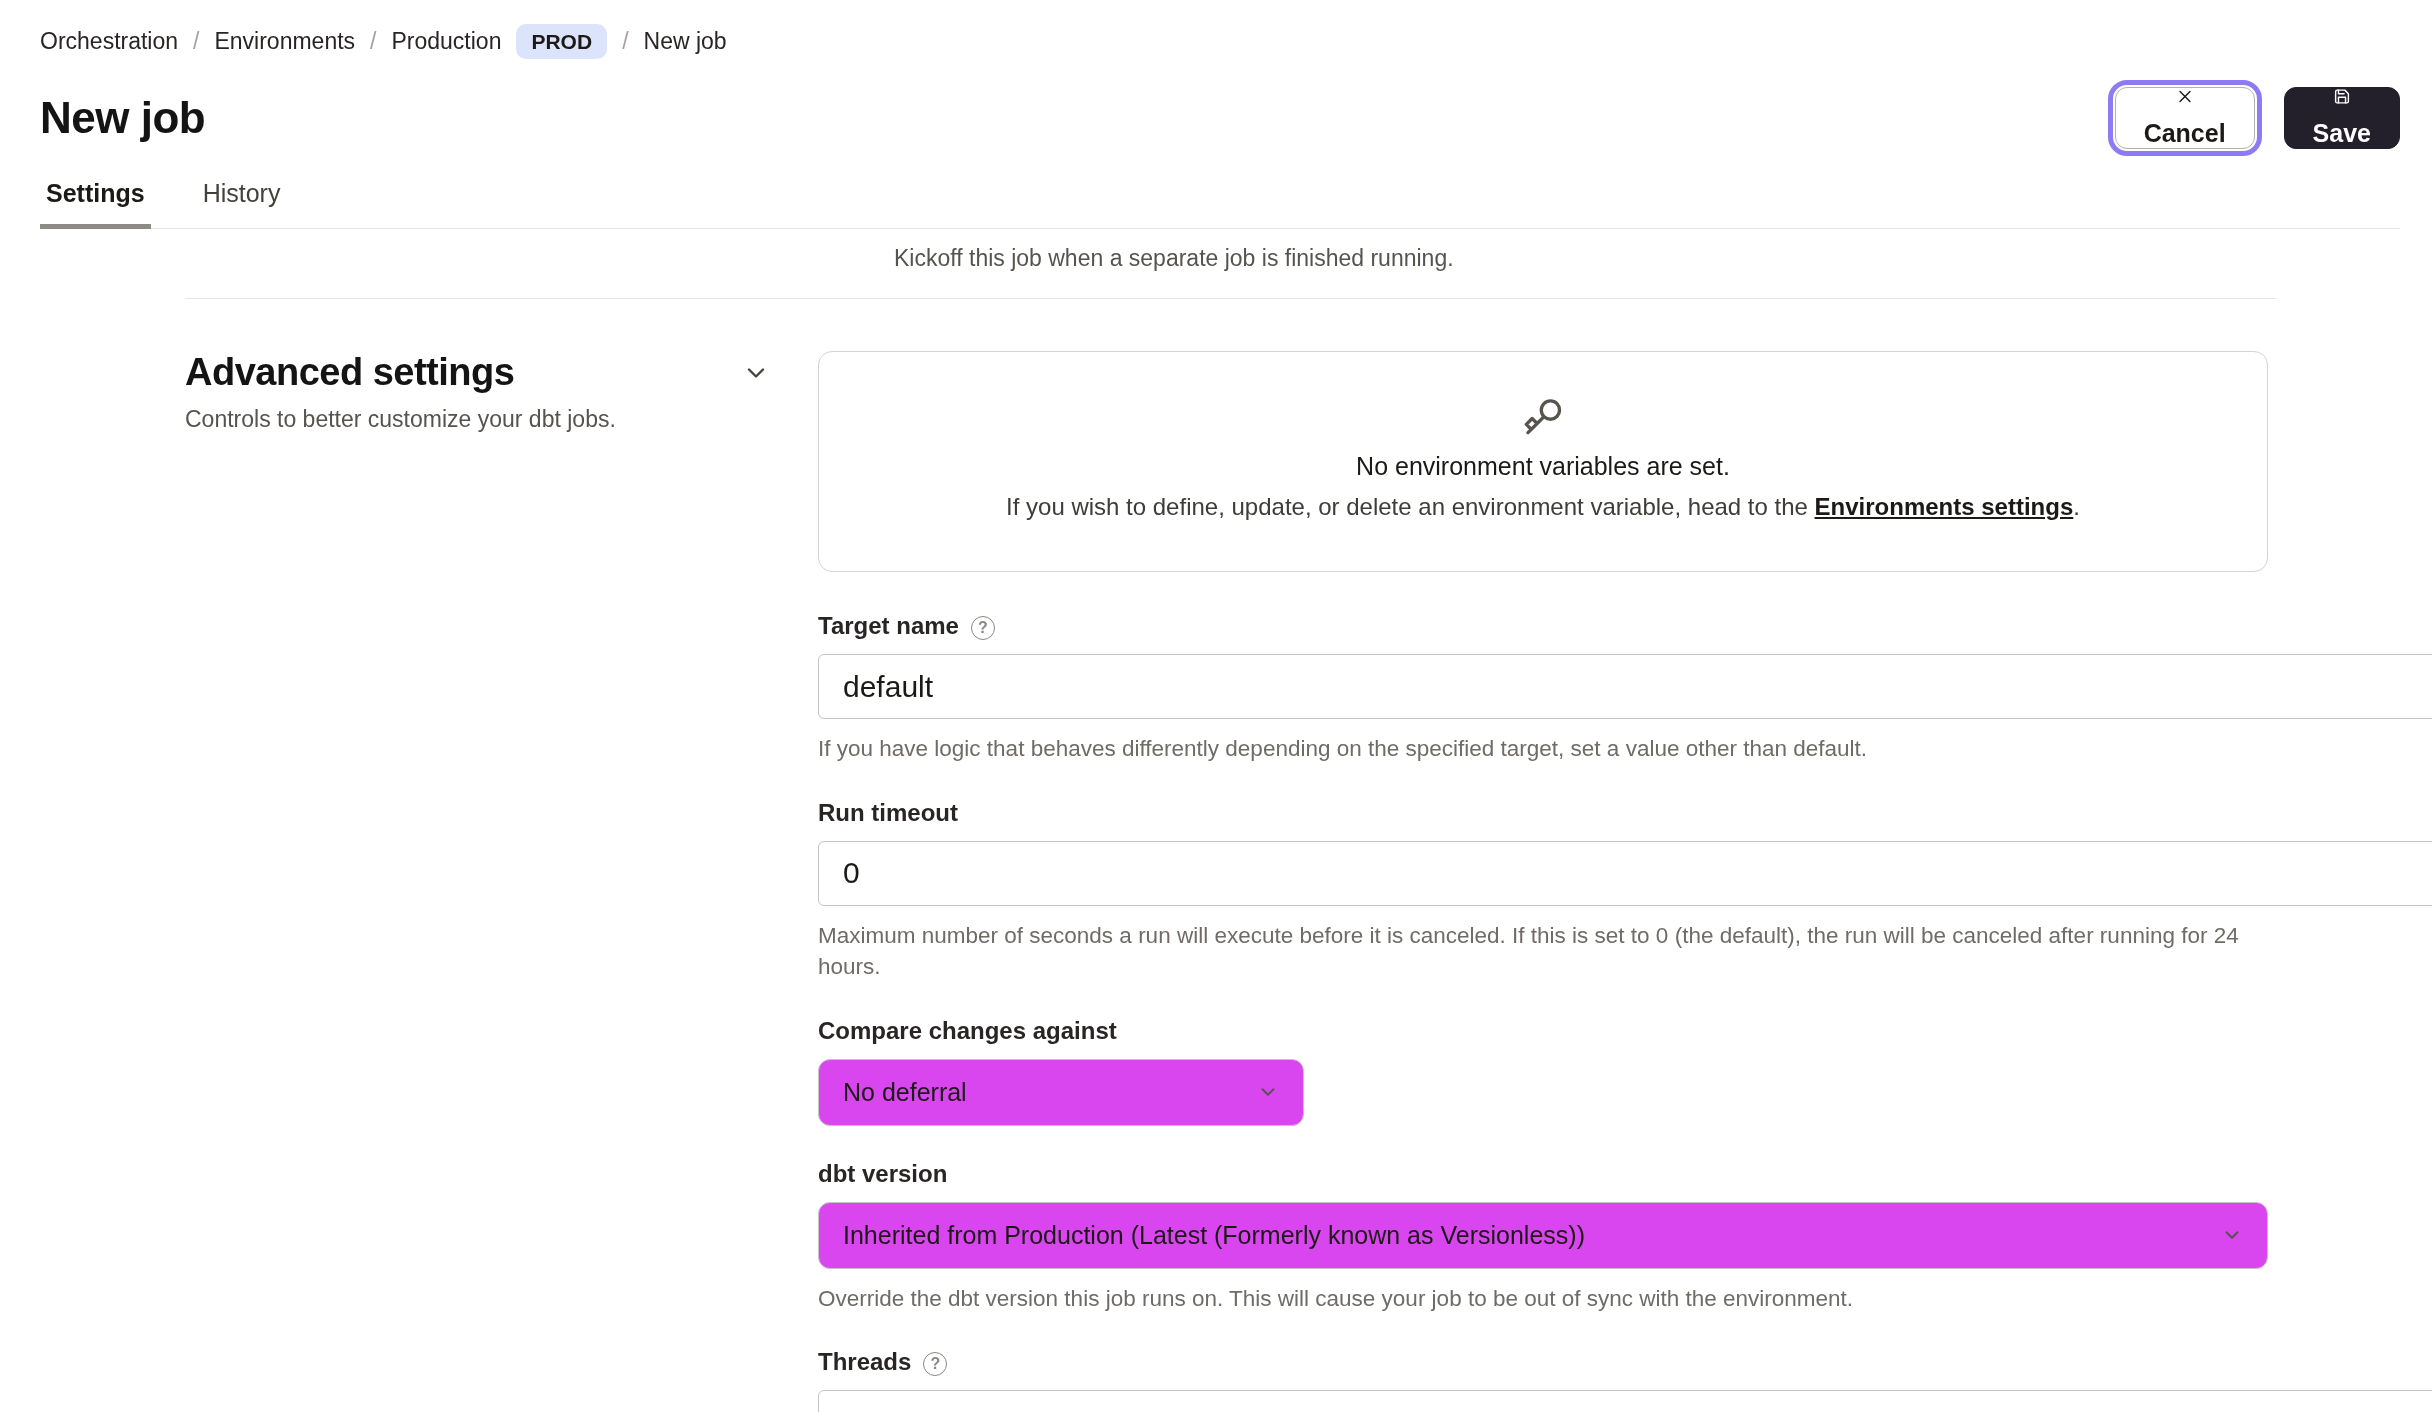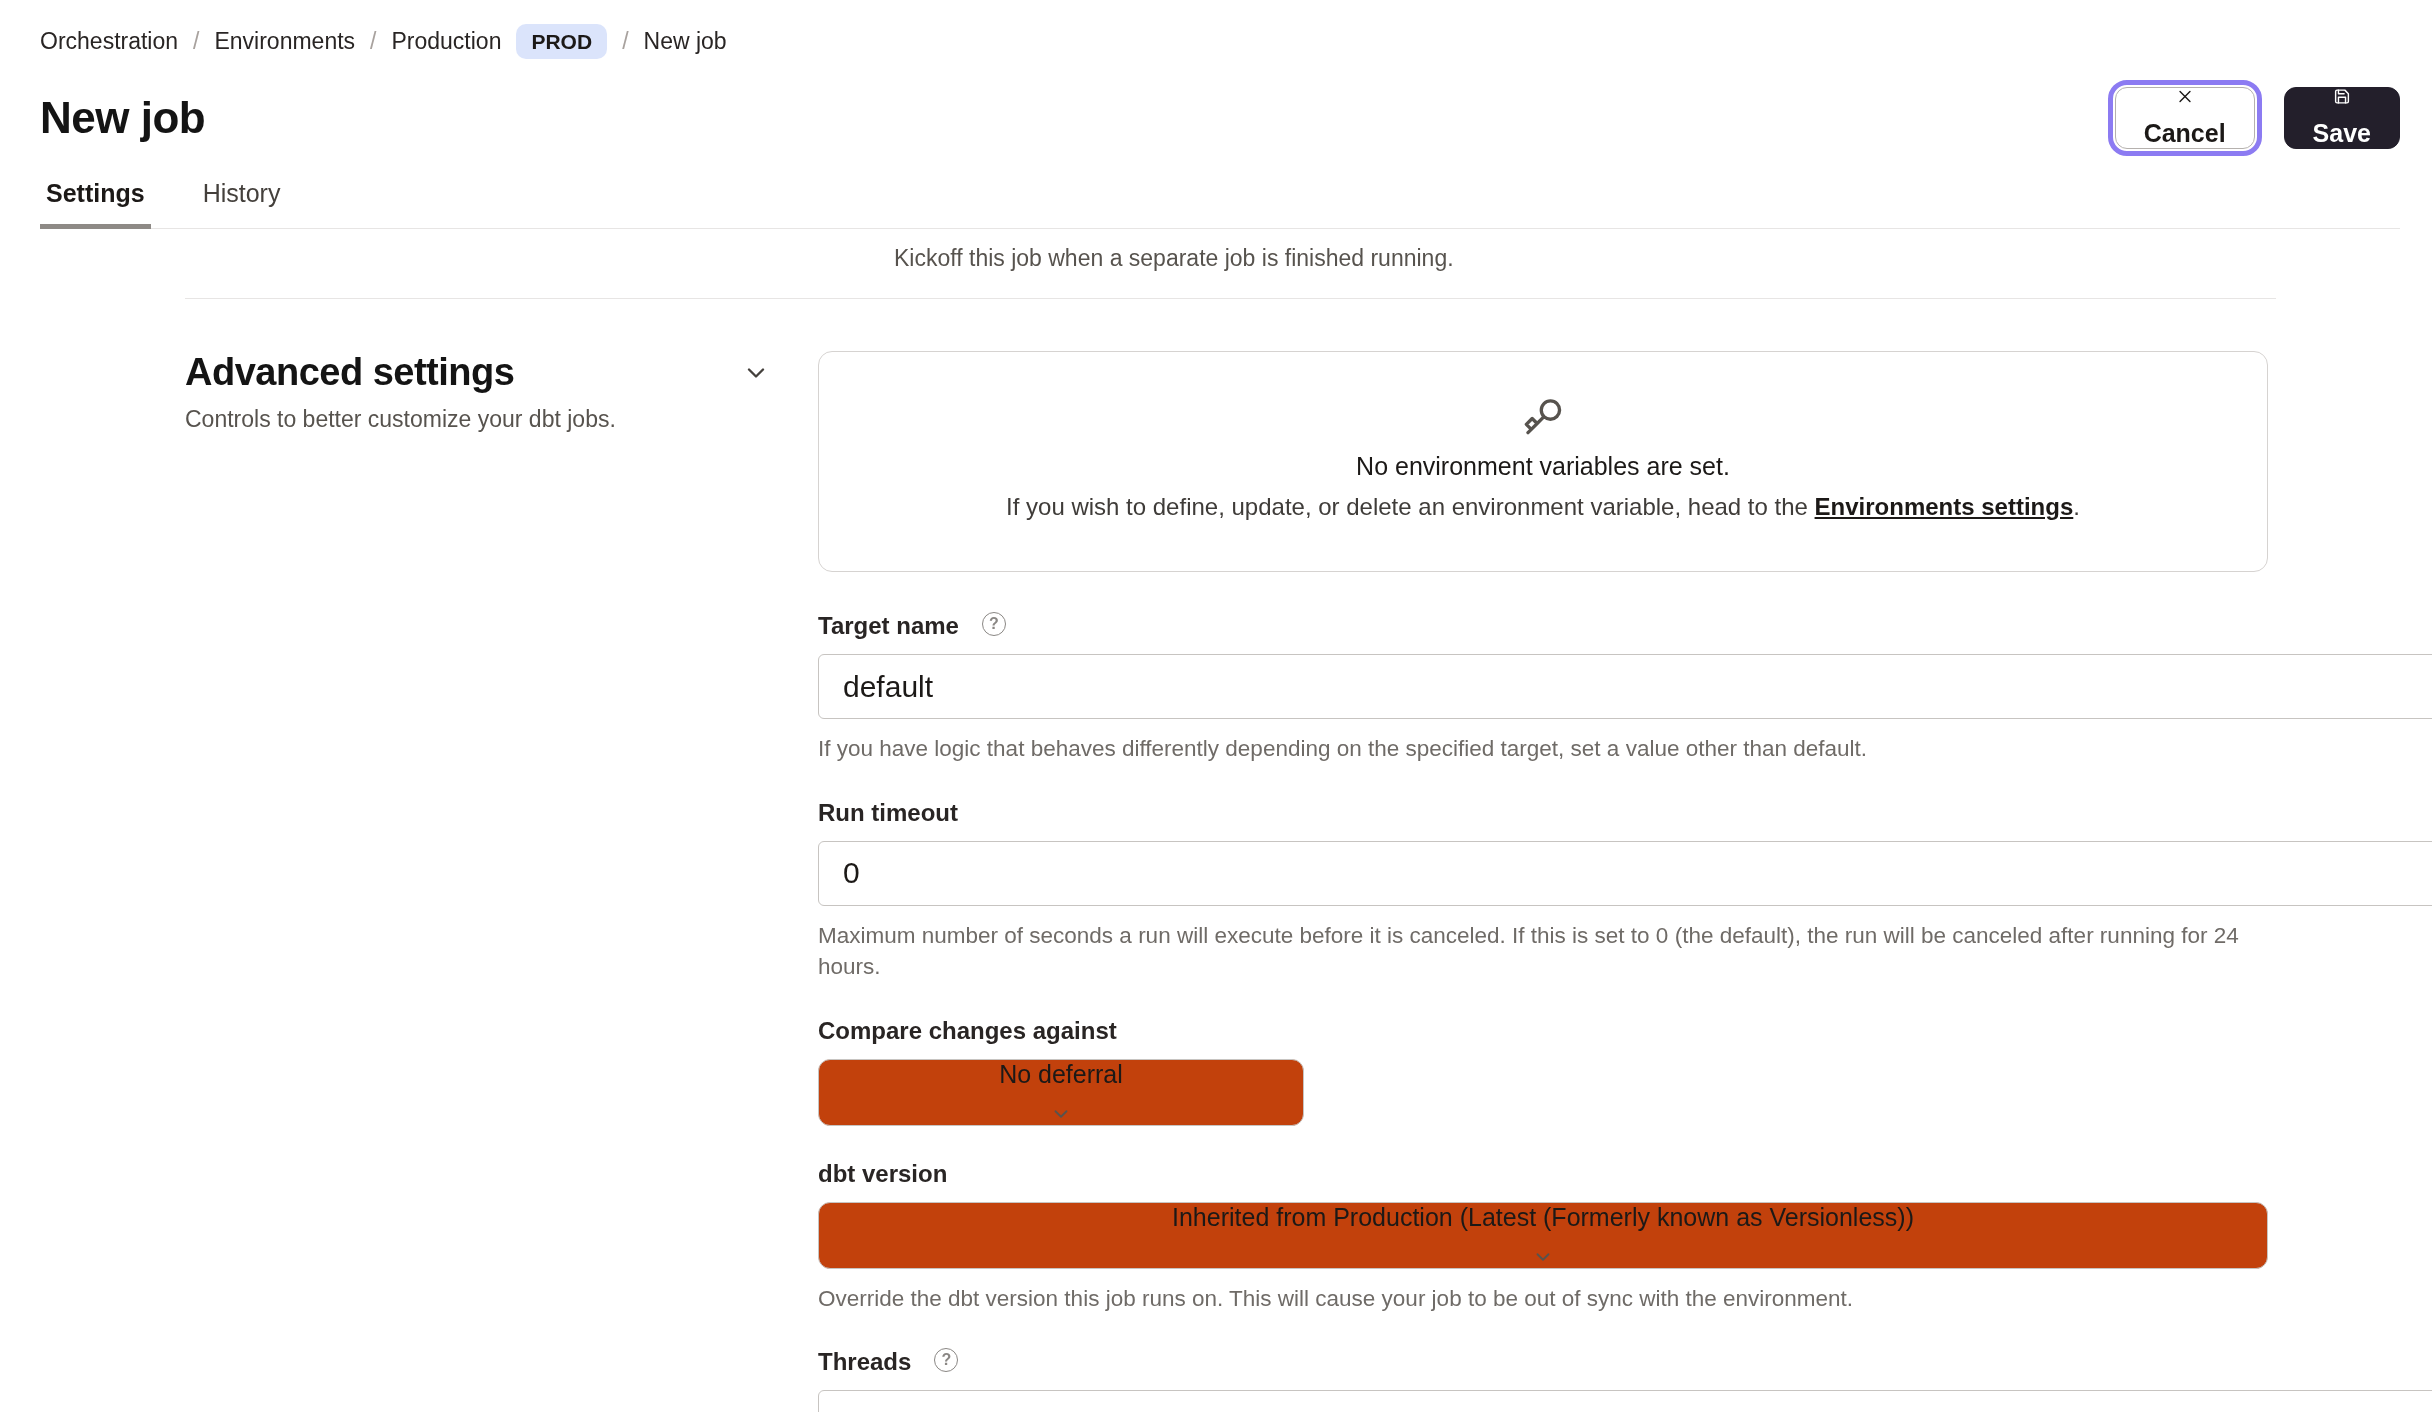--- a/index.html
+++ b/index.html
@@ -63,36 +63,36 @@
     border: 1px solid #d6d3d1; border-radius: 14px;
     padding: 44px 40px 50px; text-align: center;
   }
   .env-box .icon-svg { margin: 0 auto; }
   .env-title { margin: 16px 0 0; font-size: 25px; font-weight: 400; color: #1c1917; }
   .env-msg { margin: 12px 0 0; font-size: 24px; color: #3f3c39; }
   .env-link { font-weight: 700; text-decoration: underline; color: #1c1917; cursor: pointer; }
   
   .field { margin-top: 34px; }
   .field.first { margin-top: 40px; }
-  .label-row { display: flex; align-items: flex-start; gap: 23px; margin-bottom: 14px; margin-top: 8px; }
+  .label-row { display: flex; align-items: flex-end; gap: 12px; margin-bottom: 14px; margin-top: 8px; }
   .field-label { font-size: 24px; font-weight: 700; color: #292524; }
   .help-icon {
     width: 24px; height: 24px; border: 1.5px solid #8a8784; border-radius: 50%;
     color: #8a8784; font-size: 16px; font-weight: 700;
     display: inline-flex; align-items: center; justify-content: center; cursor: pointer;
   }
   .text-input {
     width: 1714px; height: 65px; border: 1px solid #c7c4c1; border-radius: 6px;
     padding: 0 24px; font-size: 30px; color: #1c1917; font-family: inherit; background: #fff;
   }
   .help { margin: 14px 0 0; font-size: 22.5px; line-height: 1.4; color: #6f6b67; max-width: 1450px; }
   .select {
     height: 67px; border: 1px solid #c7c4c1; border-radius: 12px;
     display: flex; align-items: center; justify-content: space-between;
-    padding: 0 24px; font-size: 25px; color: #1c1917; cursor: pointer; background: #c2410c; flex-direction: column;
+    padding: 0 24px; font-size: 25px; color: #1c1917; cursor: pointer; background: #d946ef;
   }
   .select.narrow { width: 486px; }
   .select.full { width: 1450px; }
 </style>
 </head>
 <body>
 
 <div class="page">
 
   <header class="topbar">

